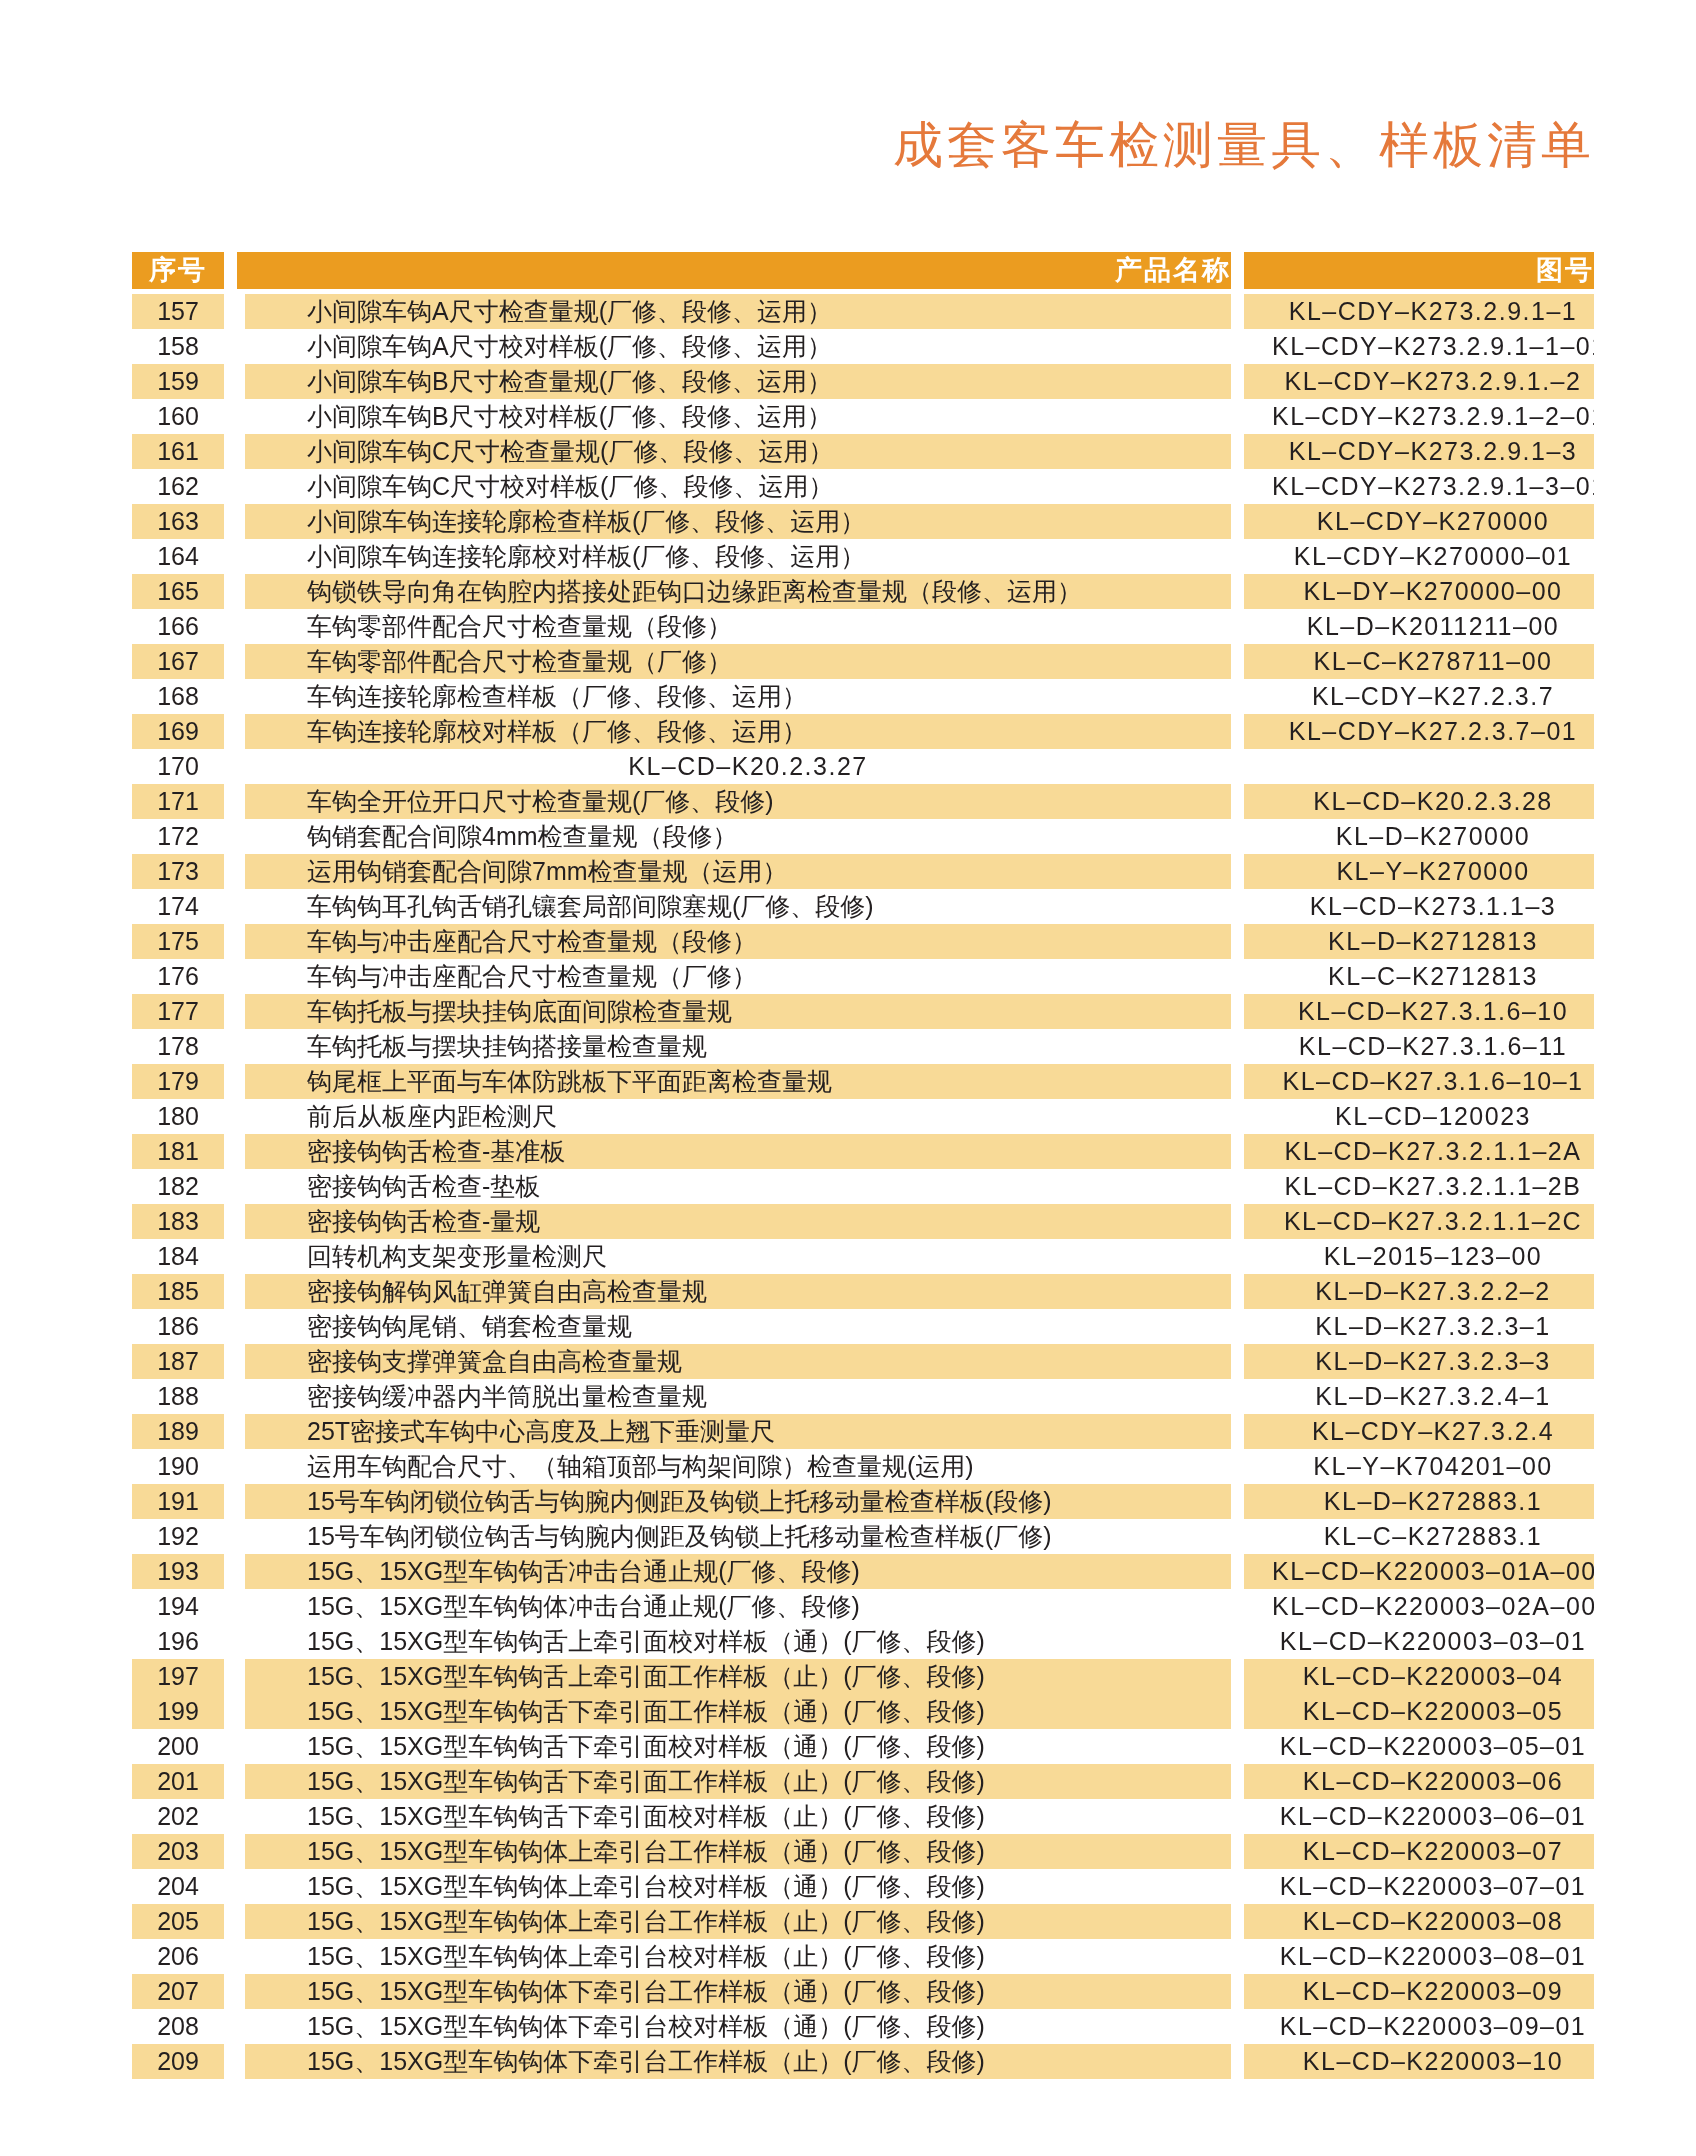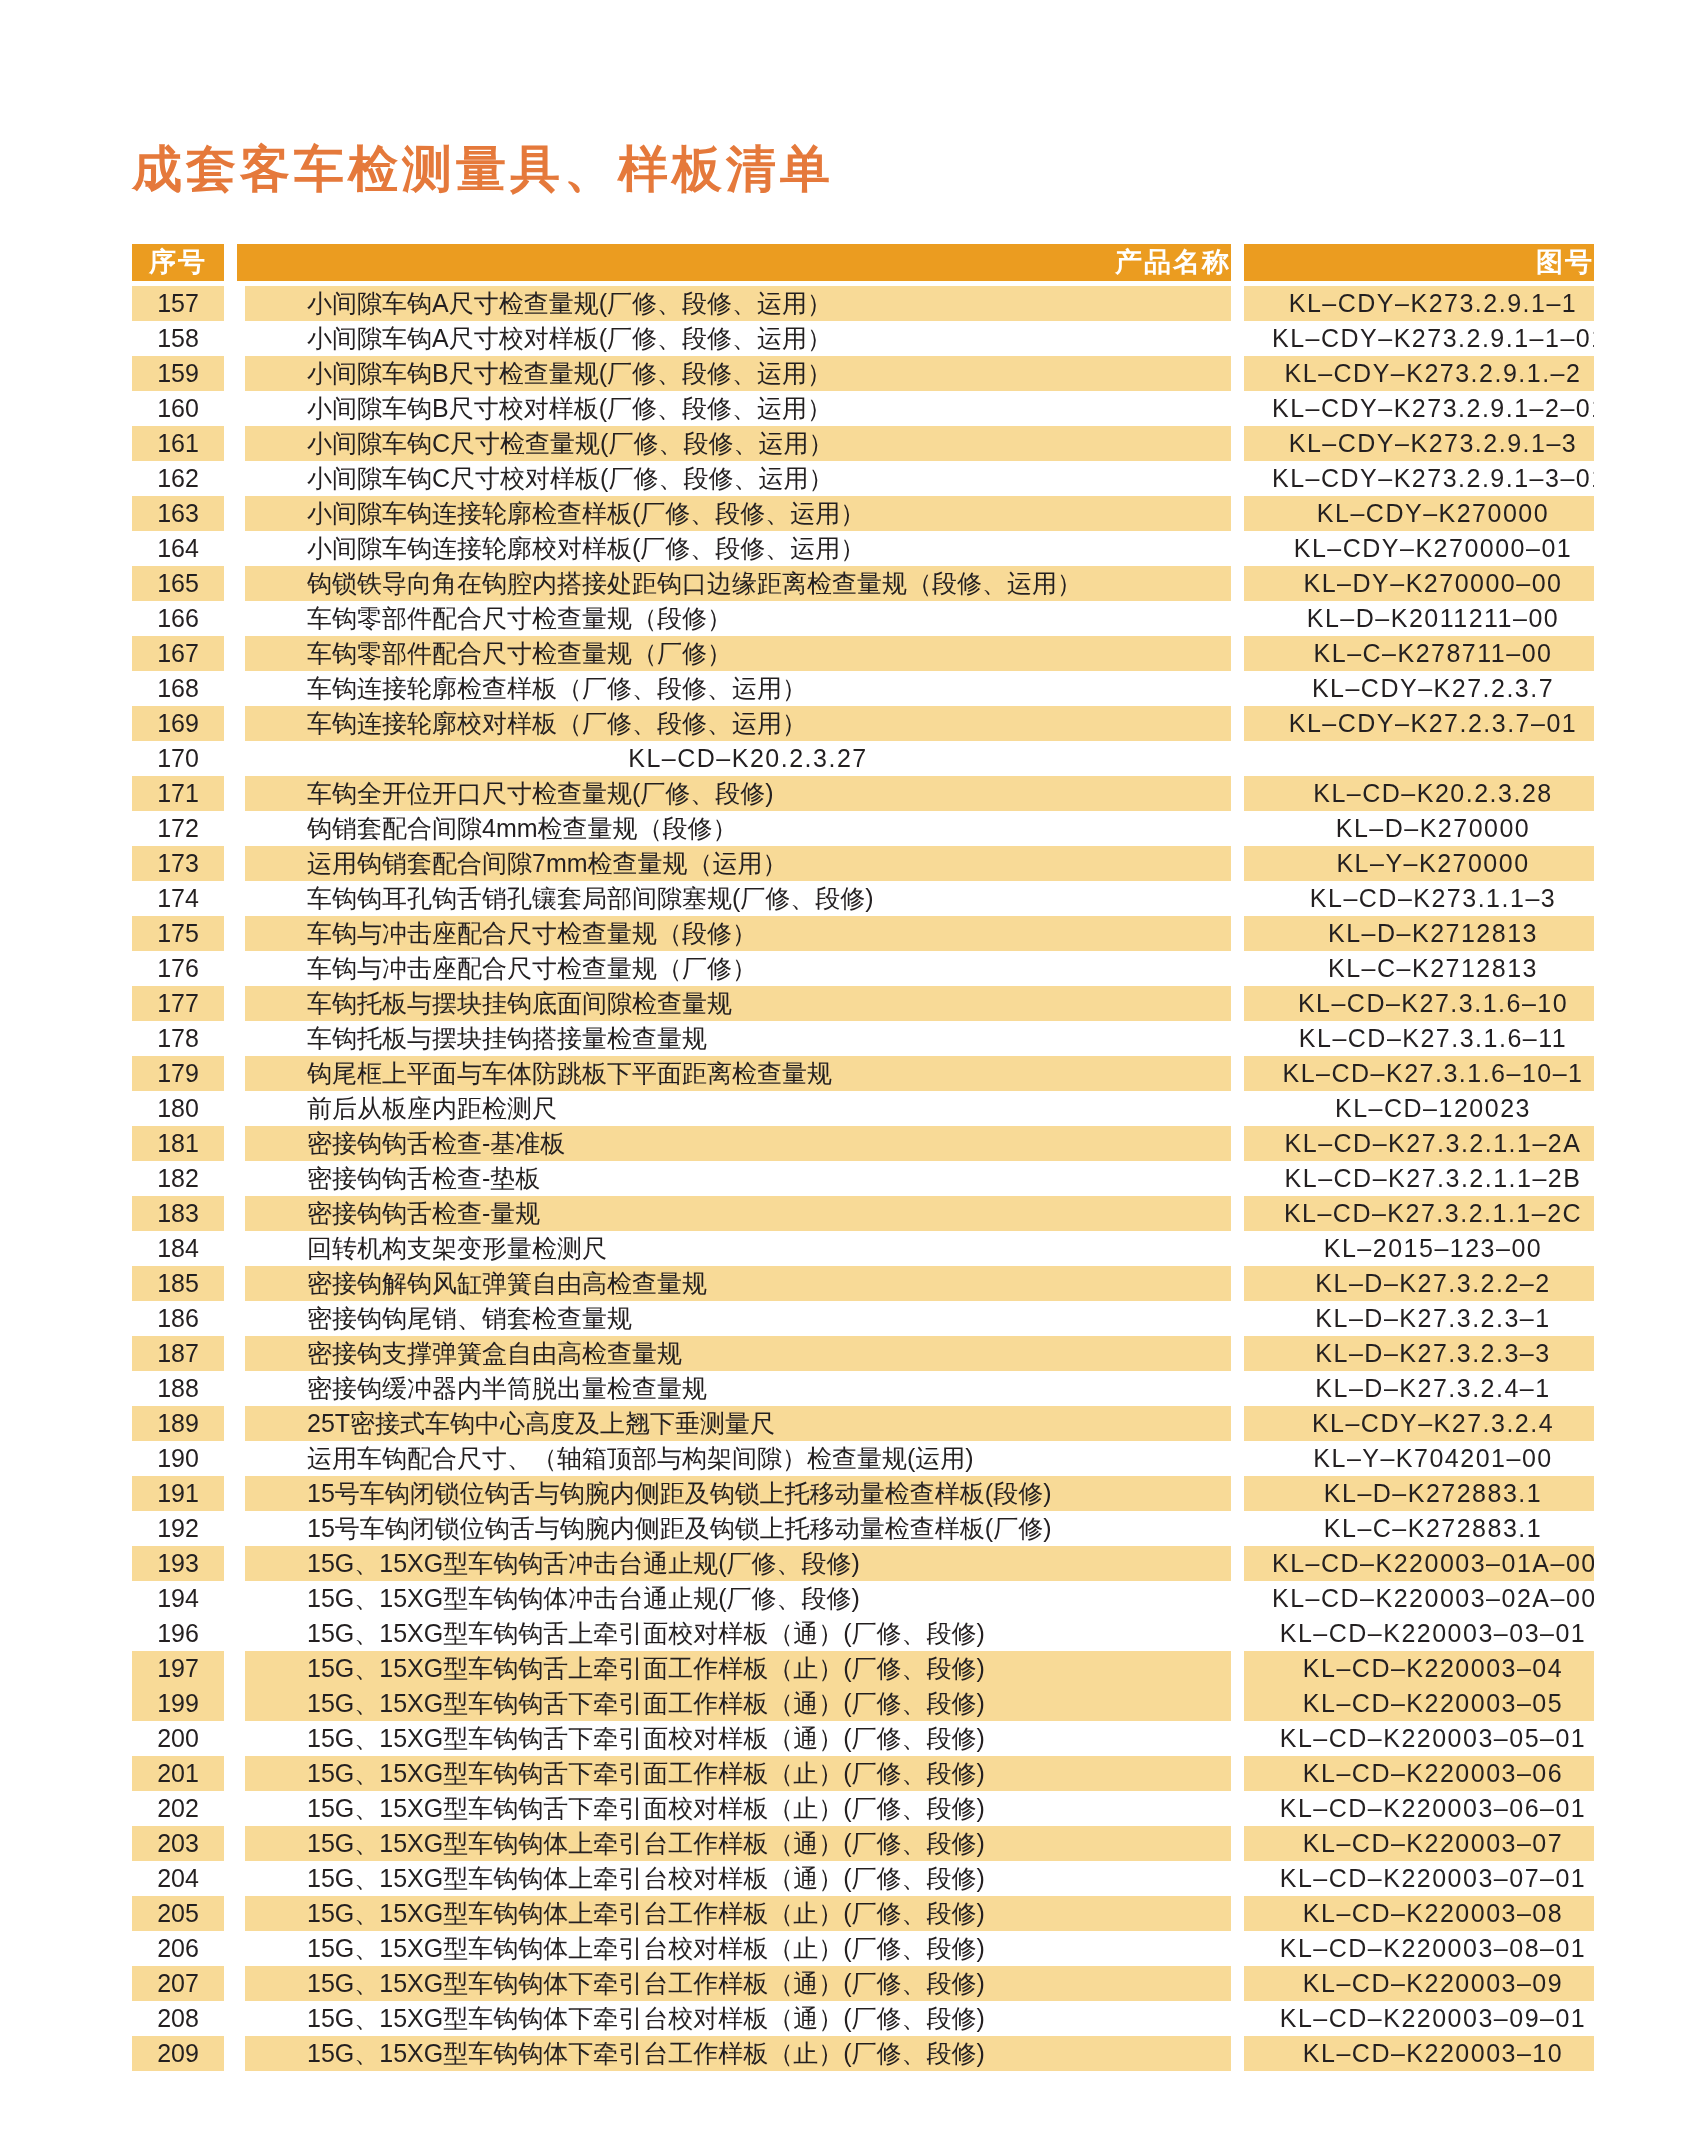--- a/index.html
+++ b/index.html
@@ -13,31 +13,30 @@
     width: 1696px;
     height: 2156px;
     background: #ffffff;
     overflow: hidden;
   }
   .doc-title {
     position: absolute;
     top: 112px;
     left: 132px;
     width: 1463px;
-    text-align: left;
+    text-align: right;
     font-size: 50px;
-    font-weight: bold;
+    font-weight: normal;
     letter-spacing: 4px;
     color: var(--title-color, #E5793B);
     white-space: nowrap;
-    margin-top: 24px;
   }
   .gauge-table {
     position: absolute;
-    top: 244px;
+    top: 252px;
     left: 132px;
     width: 1462px;
   }
   .trow {
     display: grid;
     grid-template-columns: 92px 994px 350px;
     column-gap: 13px;
   }
   .thead .cell {
     background: var(--header-bg, #EB9C20);

